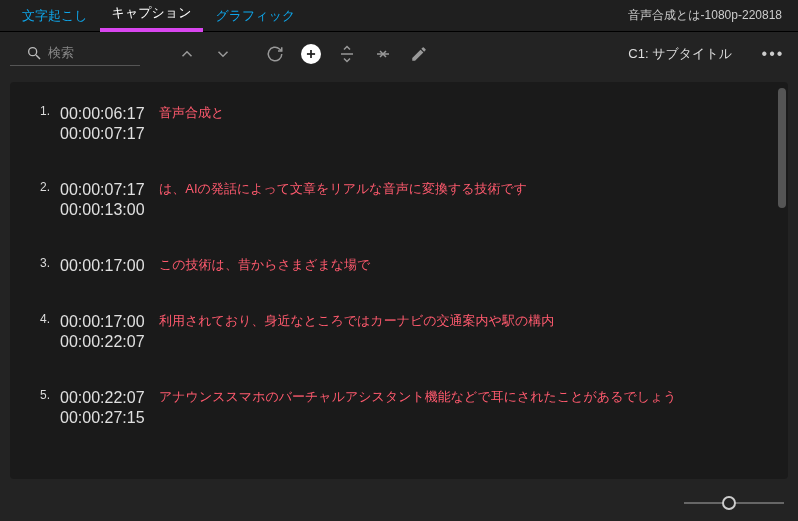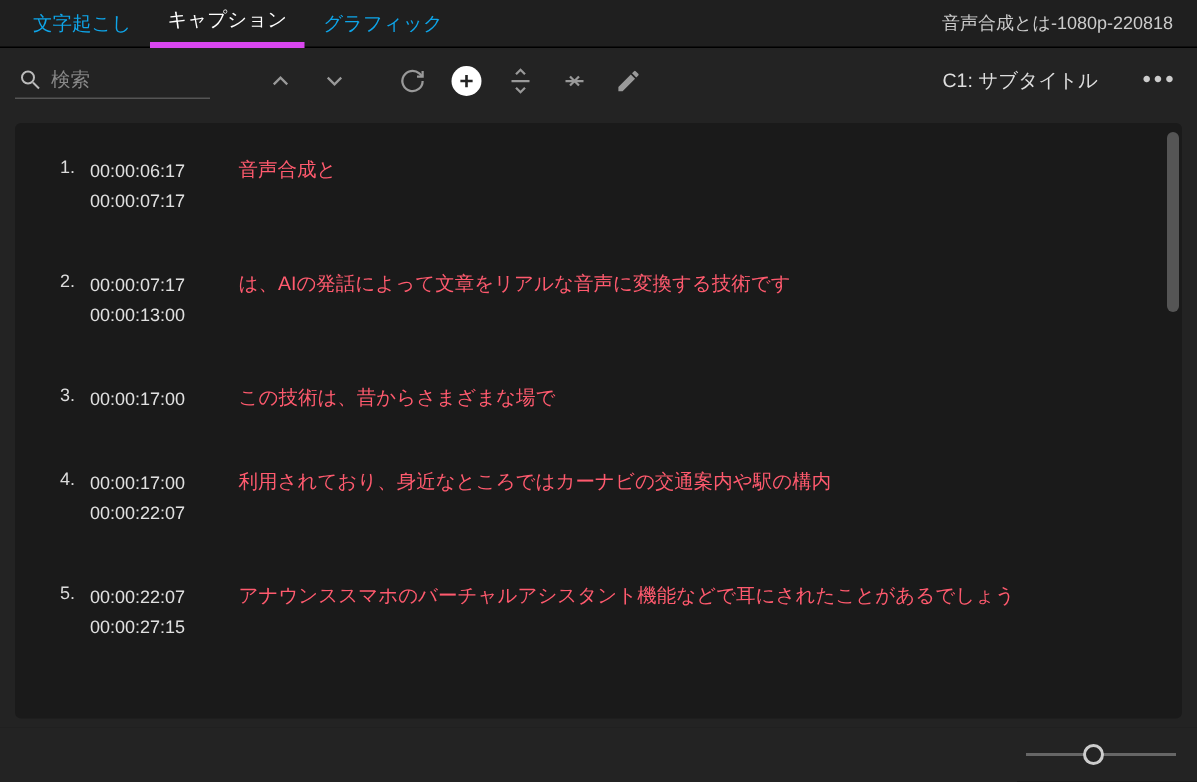--- a/index.html
+++ b/index.html
@@ -46,20 +46,21 @@
     gap: 6px;
     background: #232323;
   }
   .searchwrap {
     display: flex;
     align-items: center;
     gap: 6px;
     border-bottom: 1px solid #555;
     padding: 2px 2px 4px 2px;
     width: 130px;
+    justify-content: flex-end;
   }
   .search-icon svg { width:16px; height:16px; display:block; }
   .search-input {
     background: transparent;
     border: none;
     outline: none;
     color: #ccc;
     font-size: 13px;
     width: 90px;
   }
@@ -125,21 +126,21 @@
   .caption-idx {
     width: 30px;
     text-align: right;
     color: #dcdcdc;
     font-size: 12px;
     padding-top: 2px;
   }
   .caption-times {
     width: 95px;
     color: #e0e0e0;
-    font-size: 12px;
+    font-size: 16px;
     padding-top: 2px;
     padding-left: 10px;
     line-height: 20px;
   }
   .caption-text {
     flex: 1;
     color: #ff5a6e;
     font-size: 13px;
     text-underline-offset: 3px;
     line-height: 20px;

